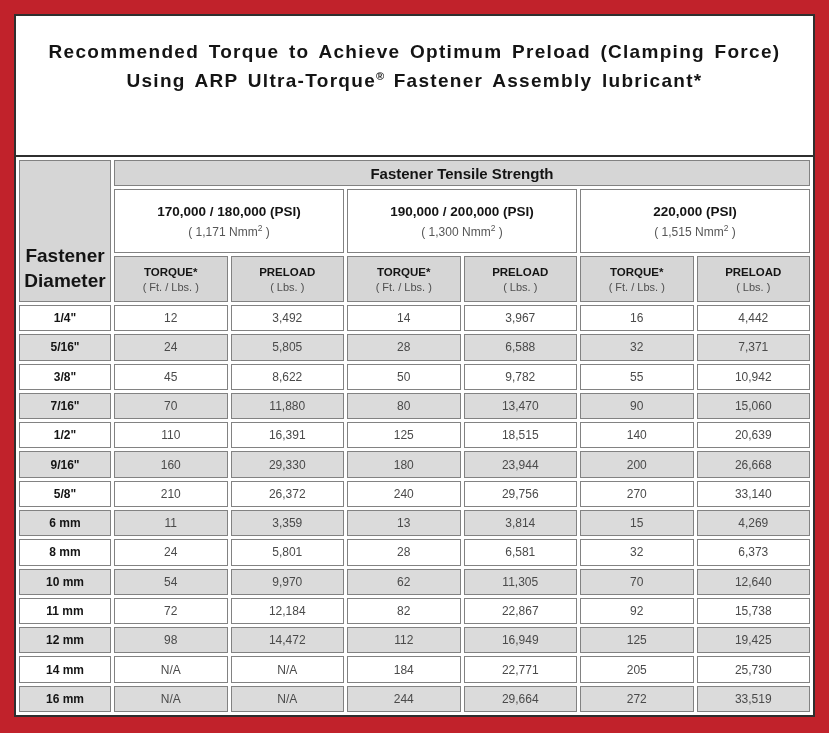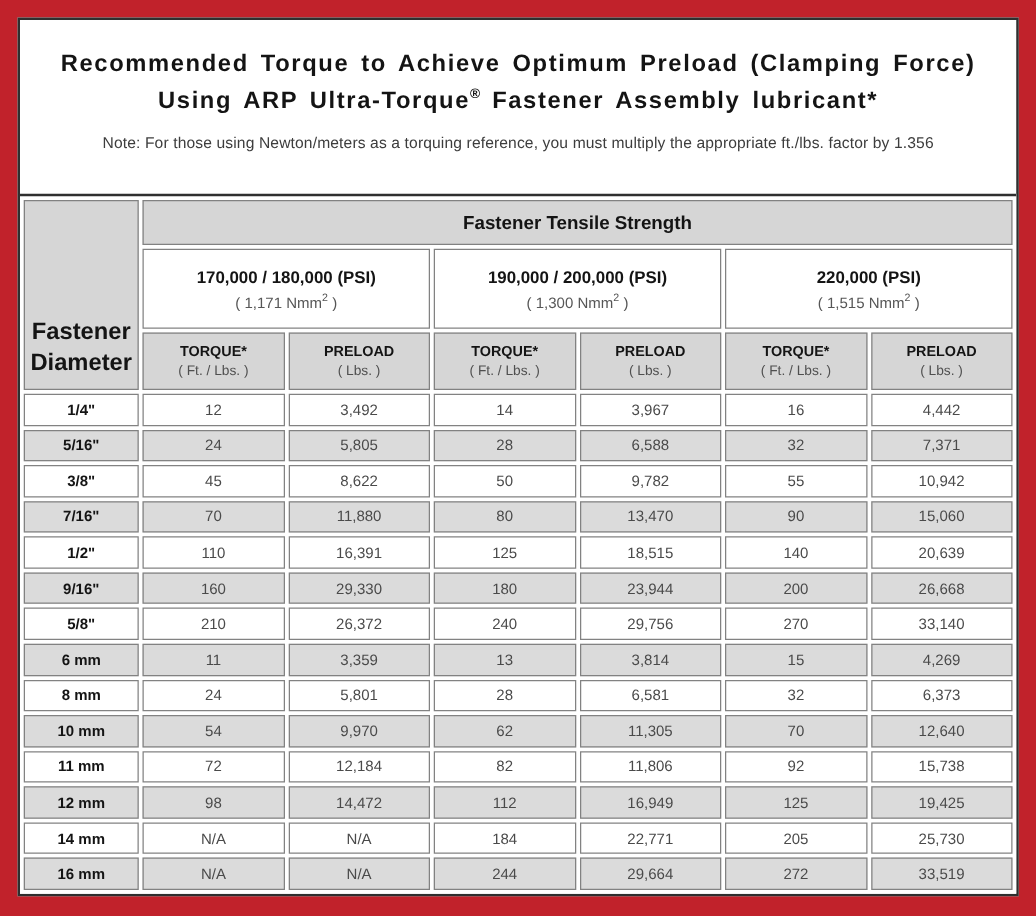--- a/index.html
+++ b/index.html
@@ -42,21 +42,21 @@
     border:1px solid var(--cell-border);
     text-align:center;vertical-align:middle;
     padding:0;box-sizing:border-box;overflow:hidden;
   }
   th.corner{
     background:var(--cell-gray);vertical-align:bottom;
     font-size:19px;font-weight:bold;color:var(--text-black);
     padding-bottom:7px;line-height:1.35;
   }
   th.hdr-top{
-    background:var(--cell-gray);font-size:15px;font-weight:bold;color:var(--text-black);height:36px;
+    background:var(--cell-gray);font-size:15px;font-weight:bold;color:var(--text-black);height:26px;
   }
   th.hdr-psi{background:#ffffff;height:64px;font-weight:normal;}
   .psi-main{font-size:13.5px;font-weight:bold;color:var(--text-black);display:block;margin-bottom:4px;}
   .psi-sub{font-size:12px;color:#565656;display:block;}
   .psi-sub sup{font-size:8.5px;}
   th.hdr-sub{background:var(--cell-gray);height:46px;font-weight:normal;}
   .sub-lbl{display:block;font-size:11.5px;font-weight:bold;color:var(--text-black);margin-bottom:3px;}
   .sub-unit{display:block;font-size:11px;color:#4f4f4f;}
   tbody td{height:25px;font-size:12px;}
   tbody td.dia{font-weight:bold;color:var(--text-black);}
@@ -67,21 +67,20 @@
 </head>
 <body>
 
 <div class="panel">
 
   <div class="title-block">
     <h1 class="page-title">
       <span>Recommended Torque to Achieve Optimum Preload (Clamping Force)</span><br>
       <span><span>Using ARP Ultra-Torque</span><sup>®</sup><span> Fastener Assembly lubricant*</span></span>
     </h1>
-    <p class="note">Note: For those using Newton/meters as a torquing reference, you must multiply the appropriate ft./lbs. factor by 1.356</p>
   </div>
 
   <table class="torque">
     <colgroup>
       <col style="width:92px">
       <col>
         <col>
         <col>
         <col>
         <col>
@@ -225,21 +224,21 @@
           <td class="val">62</td>
           <td class="val">11,305</td>
           <td class="val">70</td>
           <td class="val">12,640</td>
         </tr>
         <tr class="row-white">
           <td class="dia">11 mm</td>
           <td class="val">72</td>
           <td class="val">12,184</td>
           <td class="val">82</td>
-          <td class="val">11,806</td>
+          <td class="val">22,867</td>
           <td class="val">92</td>
           <td class="val">15,738</td>
         </tr>
         <tr class="row-gray">
           <td class="dia">12 mm</td>
           <td class="val">98</td>
           <td class="val">14,472</td>
           <td class="val">112</td>
           <td class="val">16,949</td>
           <td class="val">125</td>

